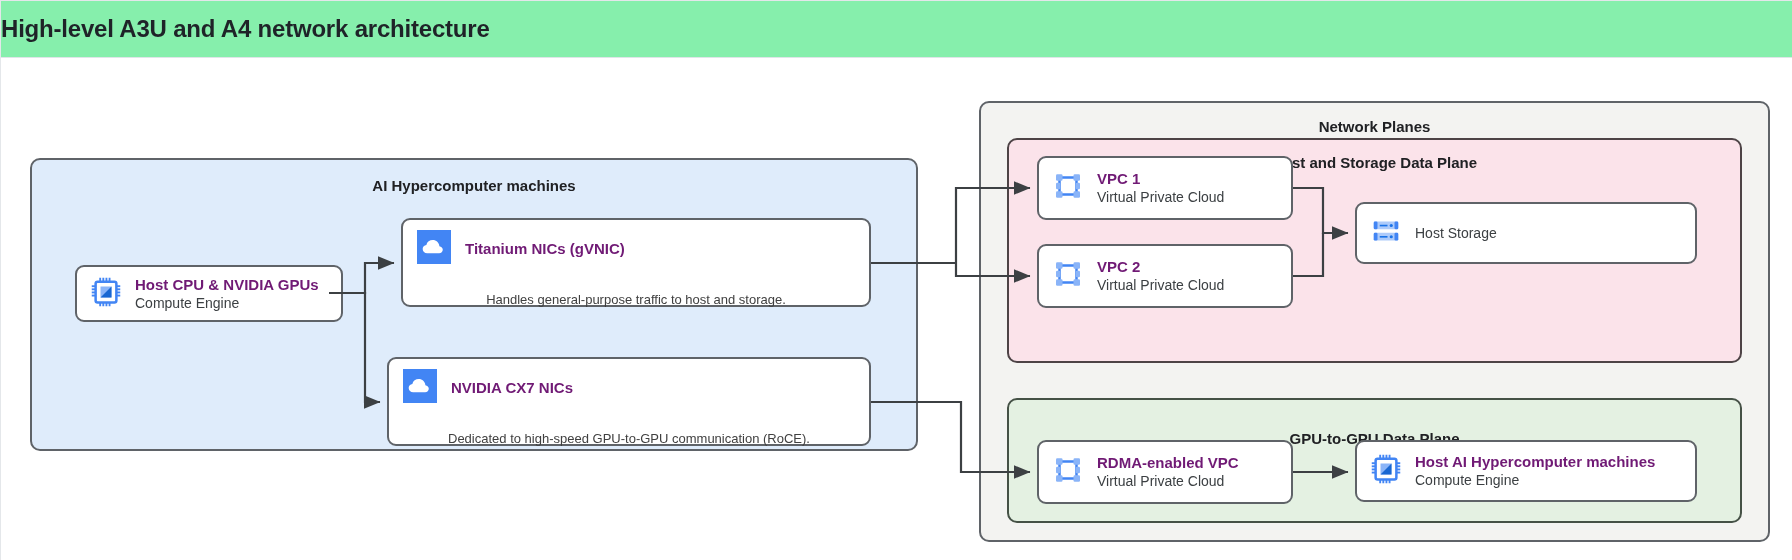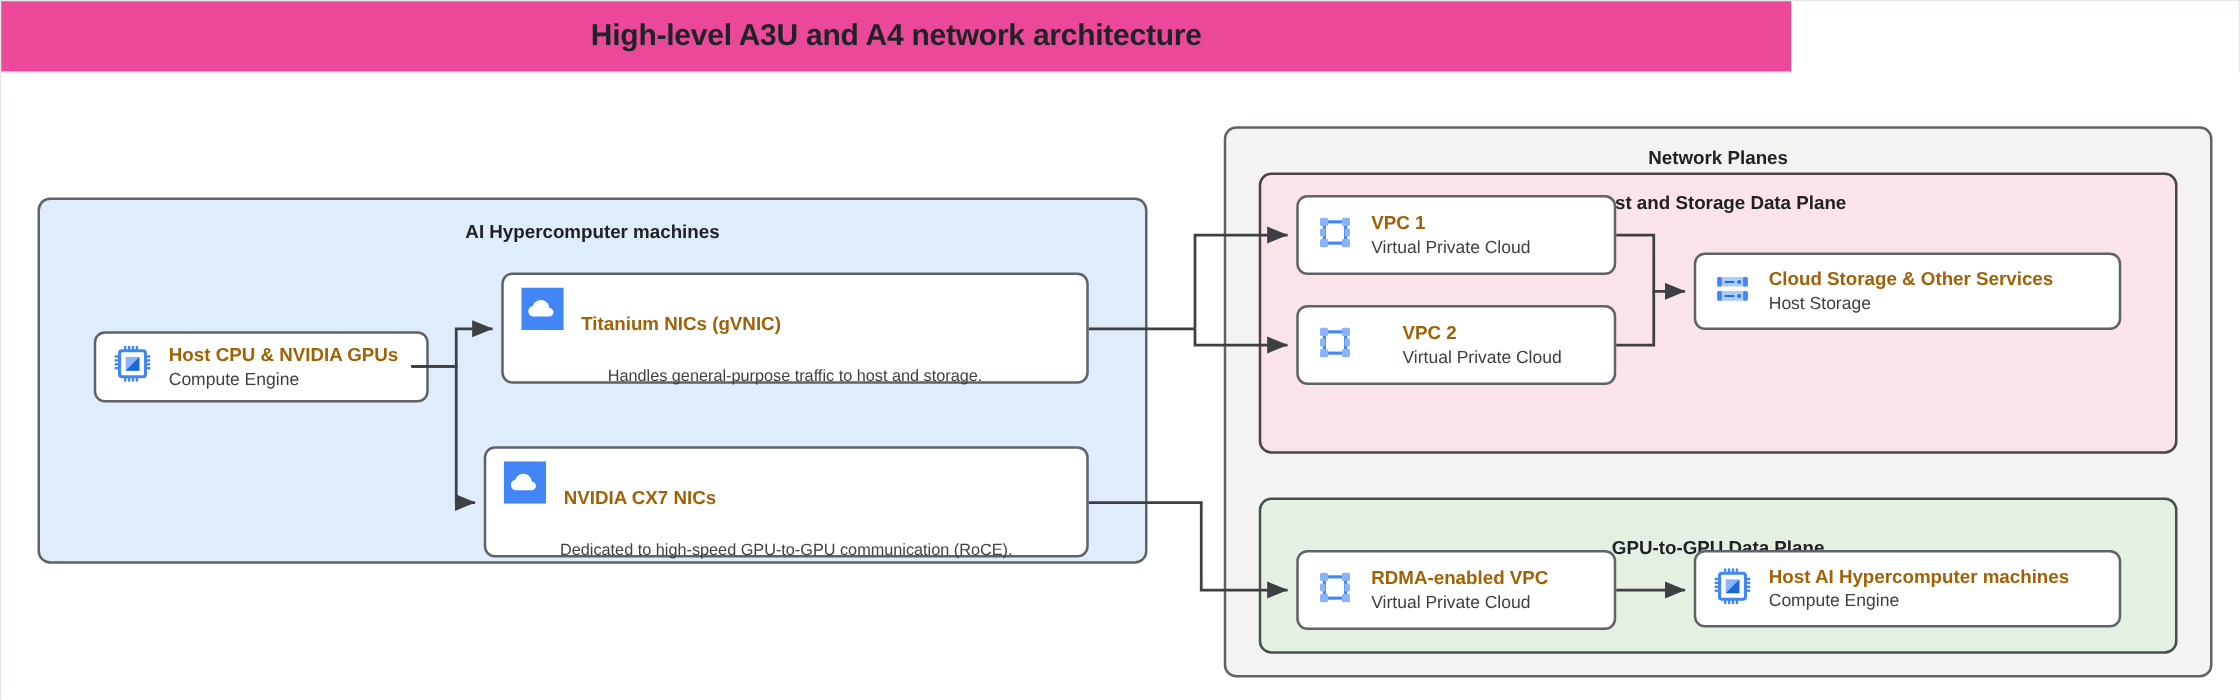--- a/index.html
+++ b/index.html
@@ -16,27 +16,26 @@
     width: 1792px;
     height: 560px;
     background: #ffffff;
     border: 1px solid #e4e7ea;
   }
 
   
   #header {
     position: absolute;
     left: 0; top: 0;
-    width: 1432px;
+    width: 1792px;
     height: 57px;
-    background: #ec4899;
+    background: #86efac;
     border-bottom: 1px solid #e0e5e8;
     display: flex;
     align-items: center;
-    justify-content: center;
   }
   #header-title {
     font-size: 24px;
     font-weight: bold;
     color: #1f2328;
     letter-spacing: -0.2px;
   }
 
   
   #canvas {
@@ -116,40 +115,40 @@
   .node .icon {
     flex: 0 0 auto;
     margin-left: 14px;
     margin-right: 14px;
     display: block;
   }
   .node .labels { display: flex; flex-direction: column; justify-content: center; }
   .node .title {
     font-size: 15px;
     font-weight: bold;
-    color: #a16207;
+    color: #701a75;
     line-height: 1.28;
     white-space: nowrap;
   }
   .node .subtitle {
     font-size: 14px;
     color: #3c4043;
     line-height: 1.32;
     white-space: nowrap;
   }
 
   
   .node.stacked {
     flex-direction: column;
     align-items: stretch;
     justify-content: flex-start;
   }
   .node.stacked .head {
     display: flex;
-    align-items: flex-end;
+    align-items: center;
     padding-top: 10px;
   }
   .node.stacked .head .title { font-size: 15px; }
   .node.stacked .divider {
     height: 2px;
     background: #80868b;
     margin: 10px 18px 0 18px;
   }
   .node.stacked .note {
     text-align: center;
@@ -158,21 +157,21 @@
     padding: 14px 10px 0 10px;
     white-space: nowrap;
   }
 
   
   #node-hostcpu   { left: 60px;   top: 207px; width: 268px; height: 57px; margin-left: 14px; }
   #node-titanium  { left: 400px;  top: 160px; width: 470px; height: 89px; }
   #node-cx7       { left: 386px;  top: 299px; width: 484px; height: 89px; }
 
   #node-vpc1      { left: 1036px; top: 98px;  width: 256px; height: 64px; }
-  #node-vpc2      { left: 1036px; top: 186px; width: 256px; height: 64px; gap: 25px; }
+  #node-vpc2      { left: 1036px; top: 186px; width: 256px; height: 64px; }
   #node-storage   { left: 1354px; top: 144px; width: 342px; height: 62px; }
 
   #node-rdma      { left: 1036px; top: 382px; width: 256px; height: 64px; }
   #node-othermach { left: 1354px; top: 382px; width: 342px; height: 62px; }
 </style>
 </head>
 <body>
 
 <div id="page">
 
@@ -340,21 +339,20 @@
           <g>
             <rect x="2.2" y="13.4" width="19.6" height="6.2" rx="1" fill="#aecbfa"></rect>
             <rect x="2.2" y="13.4" width="3.0" height="6.2" rx="1" fill="#4285f4"></rect>
             <rect x="18.8" y="13.4" width="3.0" height="6.2" rx="1" fill="#4285f4"></rect>
             <rect x="7.0" y="16.0" width="6.2" height="1.3" fill="#1a73e8"></rect>
             <circle cx="16.2" cy="16.6" r="1.25" fill="#1a73e8"></circle>
           </g>
         </svg>
       </span>
       <span class="labels">
-        <span class="title">Cloud Storage &amp; Other Services</span>
         <span class="subtitle">Host Storage</span>
       </span>
     </div>
 
     <div id="node-rdma" class="node">
       <span class="icon">
         <svg width="30" height="30" viewBox="0 0 24 24">
           <rect x="5.2" y="5.2" width="13.6" height="13.6" fill="none" stroke="#4285f4" stroke-width="2"></rect>
           <g fill="#8ab4f8">
             <rect x="2.4" y="2.6" width="5.2" height="5.2" rx="1"></rect>

